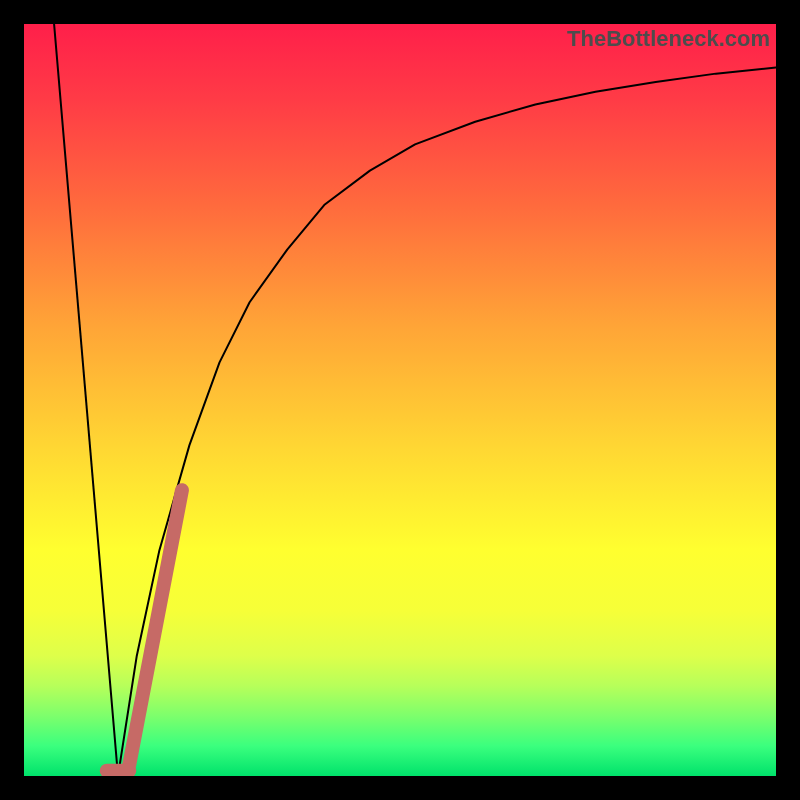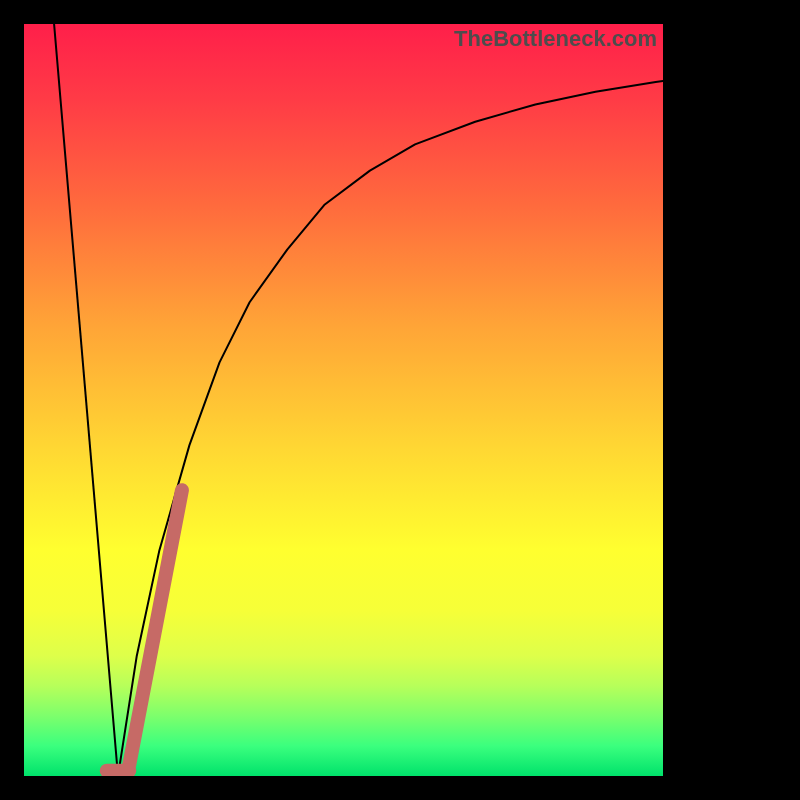--- a/index.html
+++ b/index.html
@@ -14,21 +14,21 @@
   .frame {
     position: relative;
     width: 800px;
     height: 800px;
     background: #000;
   }
   .plot-area {
     position: absolute;
     left: 24px;
     top: 24px;
-    width: 639px;
+    width: 752px;
     height: 752px;
     
     background: linear-gradient(to bottom,
       #ff1f4a 0%,
       #ff3b46 10%,
       #ff6a3d 24%,
       #ffa437 40%,
       #ffd633 56%,
       #ffff2f 70%,
       #f6ff38 78%,

